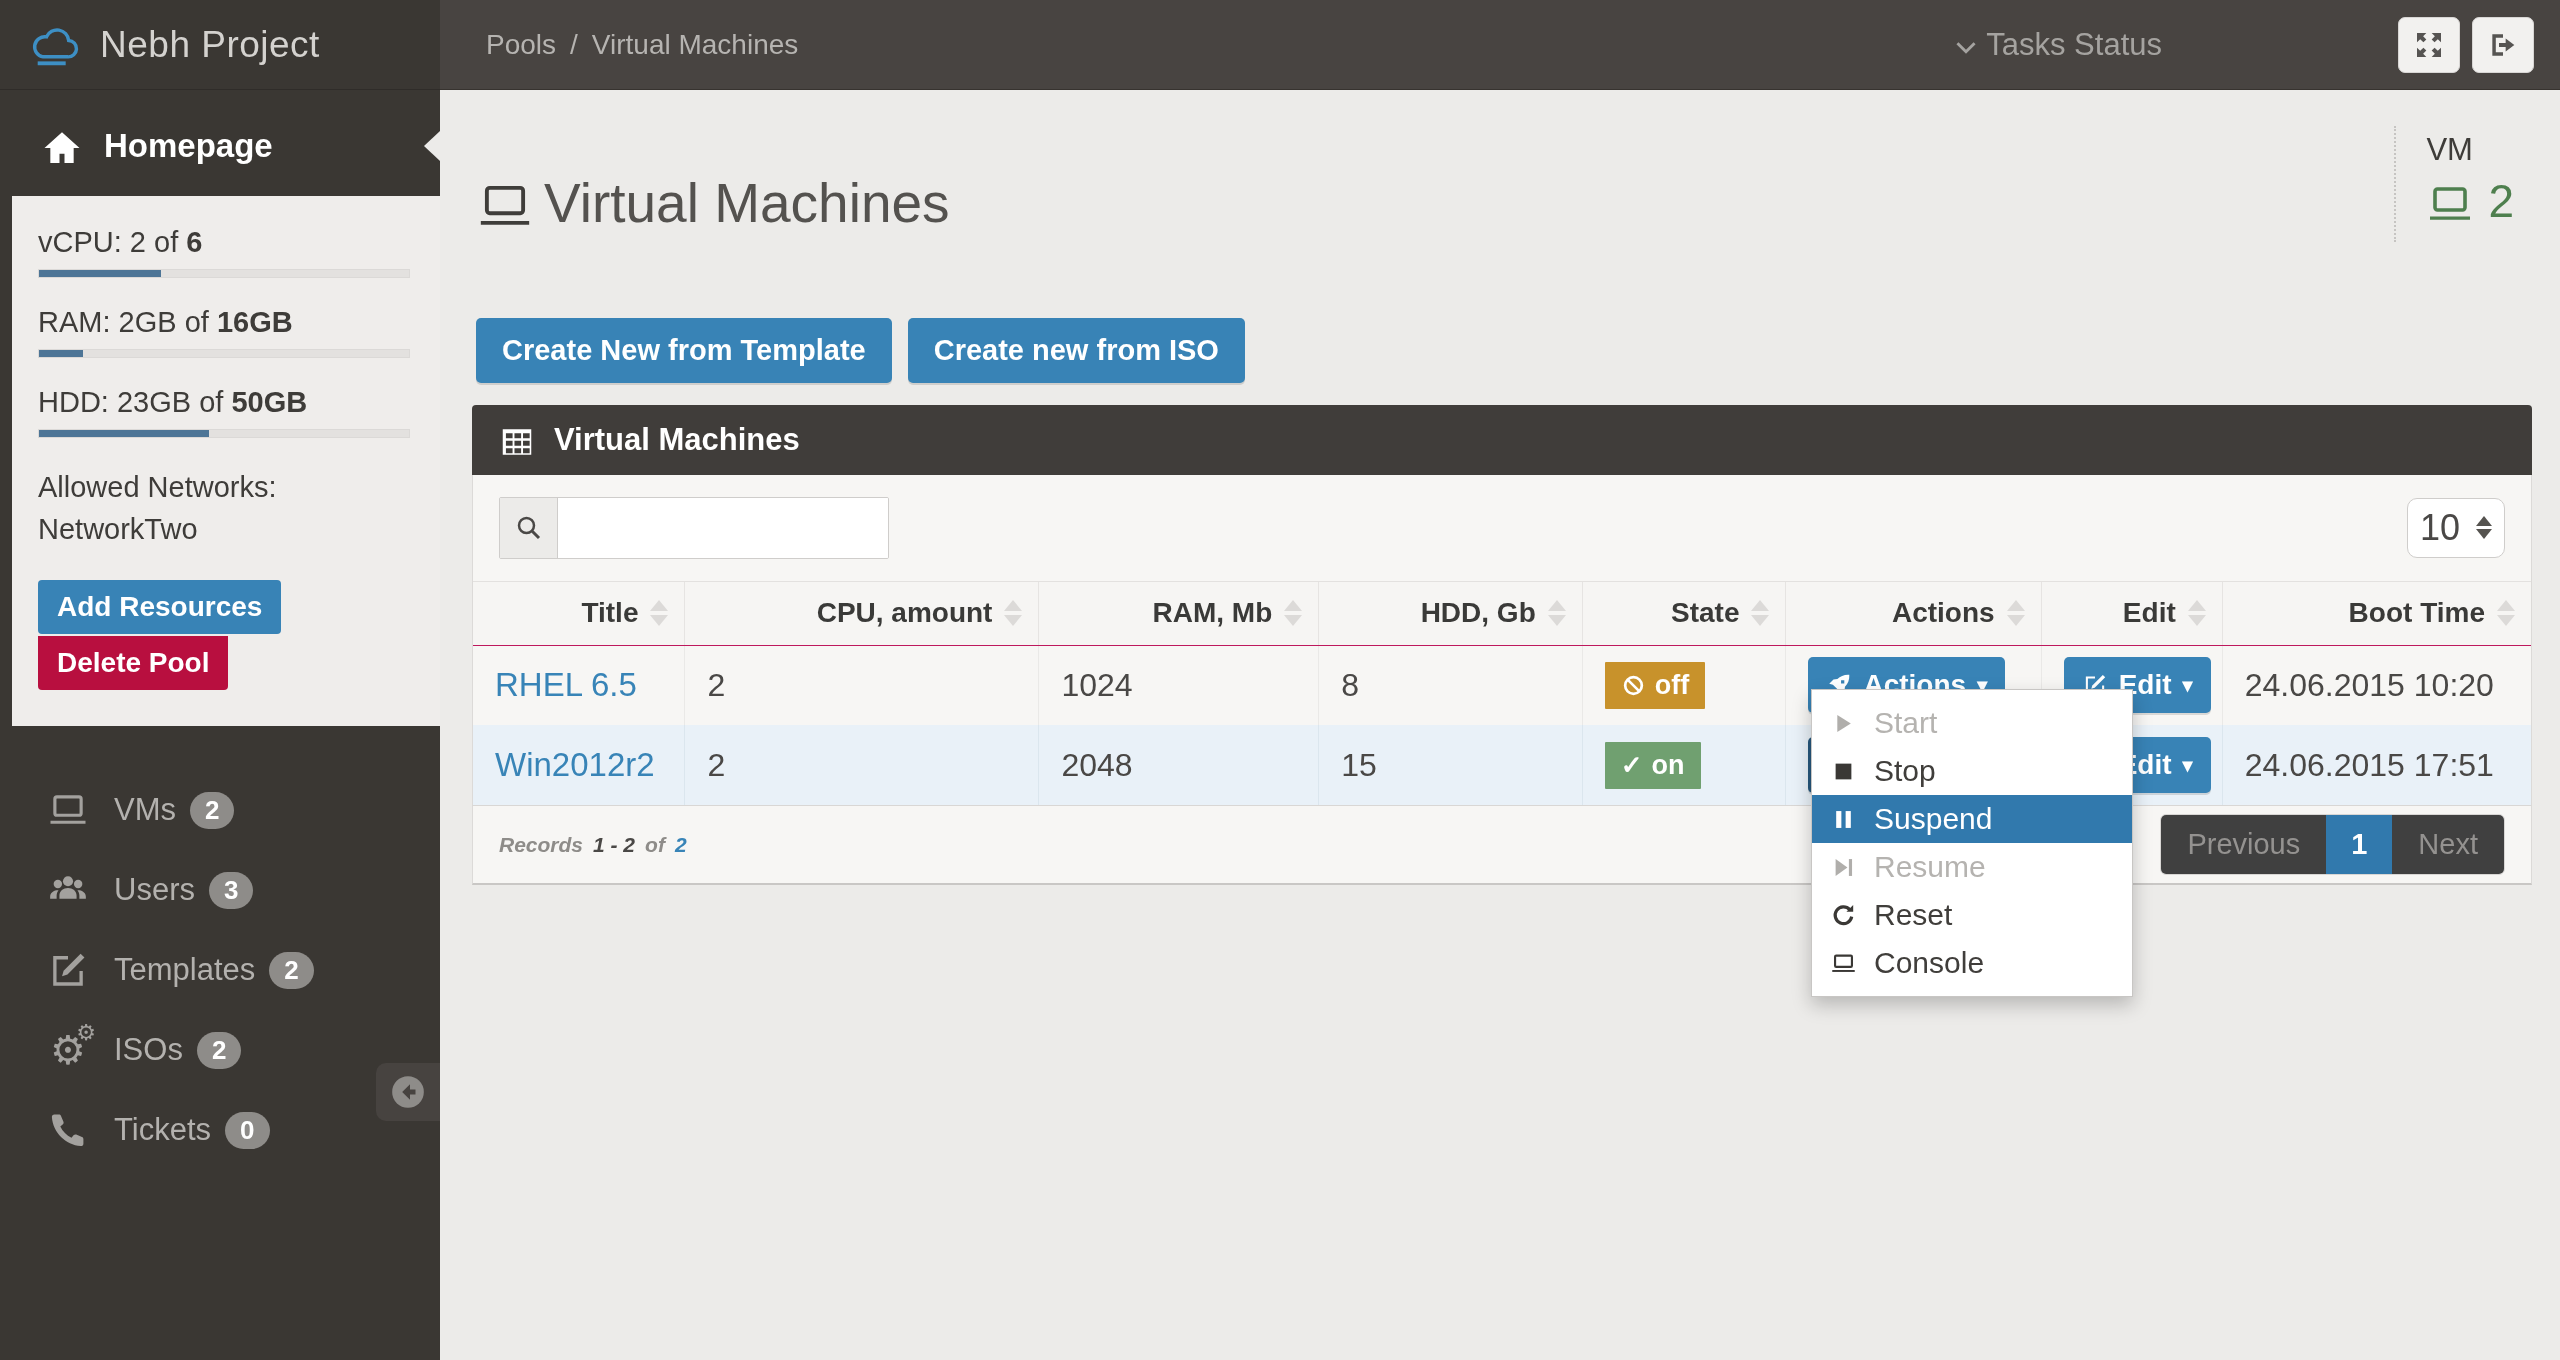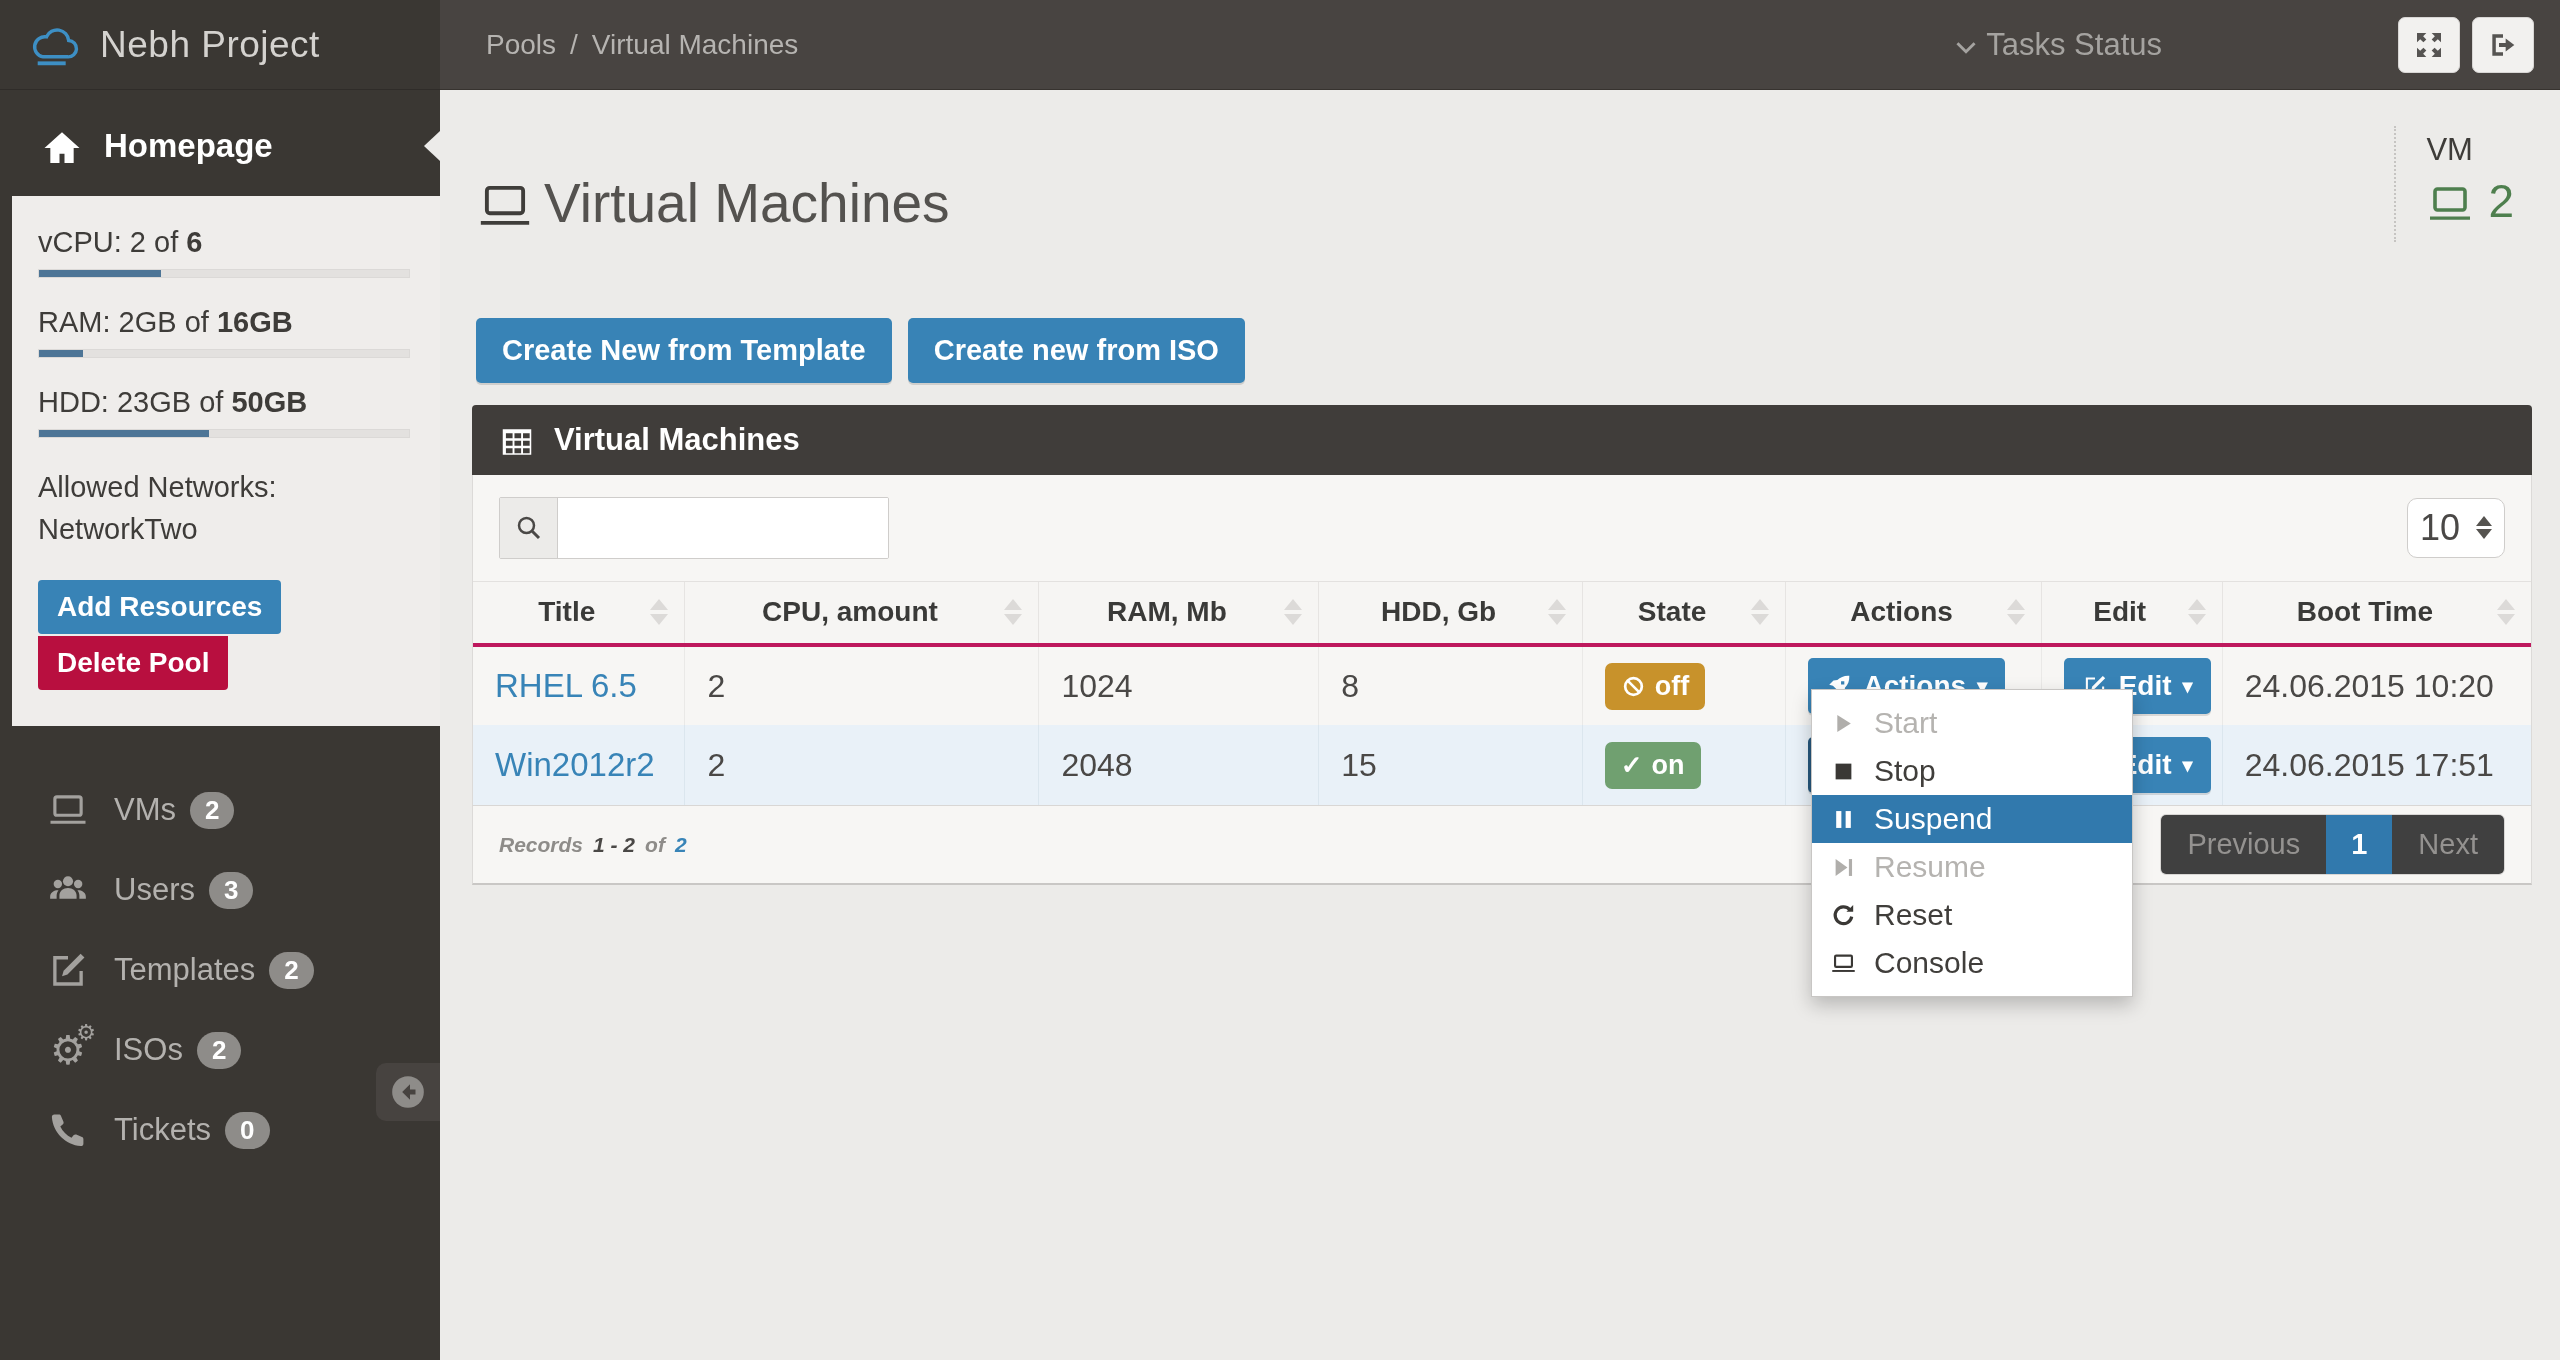--- a/index.html
+++ b/index.html
@@ -101,34 +101,34 @@
   .search-input{width:330px;height:60px;border:0;outline:none;font-size:30px;padding:0 14px;font-family:inherit;background:#fff;}
   .page-size{margin-left:auto;width:98px;height:60px;background:#fff;border:1px solid #cfcdcb;border-radius:10px;
     display:flex;align-items:center;justify-content:center;gap:16px;cursor:pointer;}
   .page-size-value{font-size:36px;color:#4a4846;}
   .spin{display:flex;flex-direction:column;gap:3px;}
   .spin i{width:0;height:0;border-left:8px solid transparent;border-right:8px solid transparent;display:block;}
   .spin .up{border-bottom:10px solid #55534f;}
   .spin .dn{border-top:10px solid #55534f;}
 
   table.vm{width:100%;border-collapse:collapse;table-layout:fixed;}
-  .vm th{position:relative;text-align:center;font-size:28px;font-weight:700;color:#3a3a38;height:64px;
-    padding:0 46px 0 22px;background:#f6f5f3;border-top:1px solid #e3e1df;border-bottom:4px solid #be185d;cursor:pointer;}
+  .vm th{position:relative;text-align:right;font-size:28px;font-weight:700;color:#3a3a38;height:64px;
+    padding:0 46px 0 22px;background:#f6f5f3;border-top:1px solid #e3e1df;border-bottom:1px solid #be185d;cursor:pointer;}
   .vm th + th{border-left:1px solid #e6e4e2;}
   .sort{position:absolute;right:16px;top:50%;transform:translateY(-50%);display:flex;flex-direction:column;gap:4px;}
   .sort i{width:0;height:0;border-left:9px solid transparent;border-right:9px solid transparent;display:block;}
   .sort .u{border-bottom:11px solid #dcdad8;}
   .sort .d{border-top:11px solid #dcdad8;}
   .vm td{height:80px;padding:0 22px;font-size:32px;color:#4a4846;}
   .vm td + td{border-left:1px solid rgba(0,0,0,0.05);}
   tr.row-plain td{background:var(--panel-bg);}
   tr.row-sel td{background:#e9f1f8;border-left-color:rgba(40,80,120,0.07);}
   .vm-link{color:var(--link);cursor:pointer;font-size:33px;}
   .state-badge{display:inline-flex;align-items:center;gap:9px;color:#fff;font-weight:700;font-size:27px;
-    padding:8px 16px;border-radius:7px;}
+    padding:8px 16px;border-radius:1px;}
   .state-off{background:var(--off);}
   .state-on{background:var(--on);}
   .state-badge svg{width:25px;height:25px;}
   .state-on .chk{font-size:26px;line-height:1;}
   .cell-btn{display:inline-flex;align-items:center;gap:11px;border:0;background:var(--accent);color:#fff;
     font-size:28px;font-weight:600;padding:12px 18px;border-radius:5px;cursor:pointer;font-family:inherit;box-shadow:0 2px 0 rgba(0,0,0,.12);}
   .cell-btn svg{width:26px;height:26px;}
   .cell-btn .caret{font-size:20px;line-height:1;}
   .btn-pressed{background:var(--accent-press);}
   .panel-footer{height:80px;background:var(--panel-bg);border-top:1px solid #d9d7d5;border-bottom:2px solid #c9c7c5;

